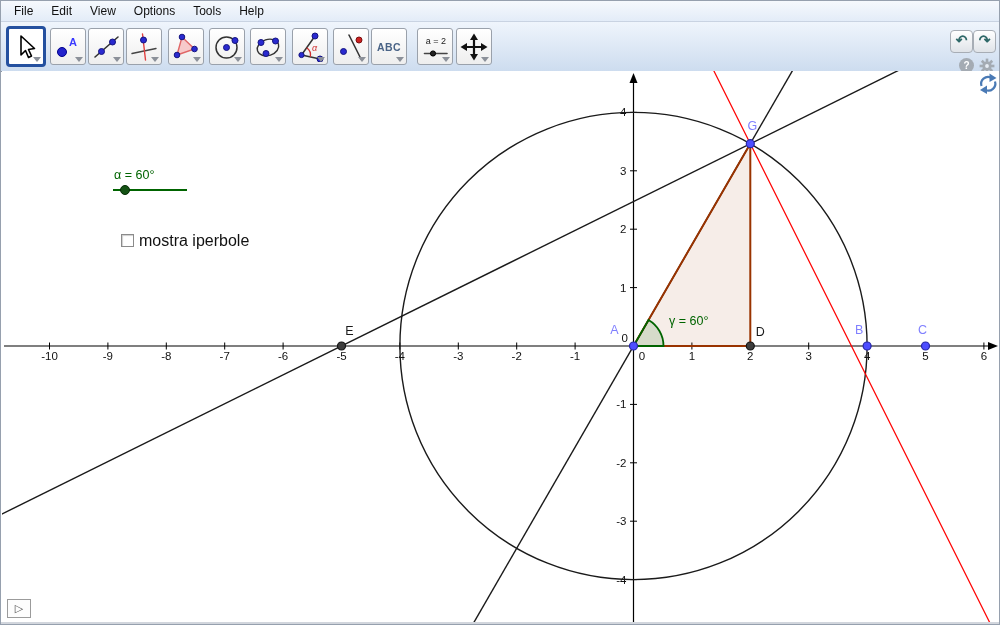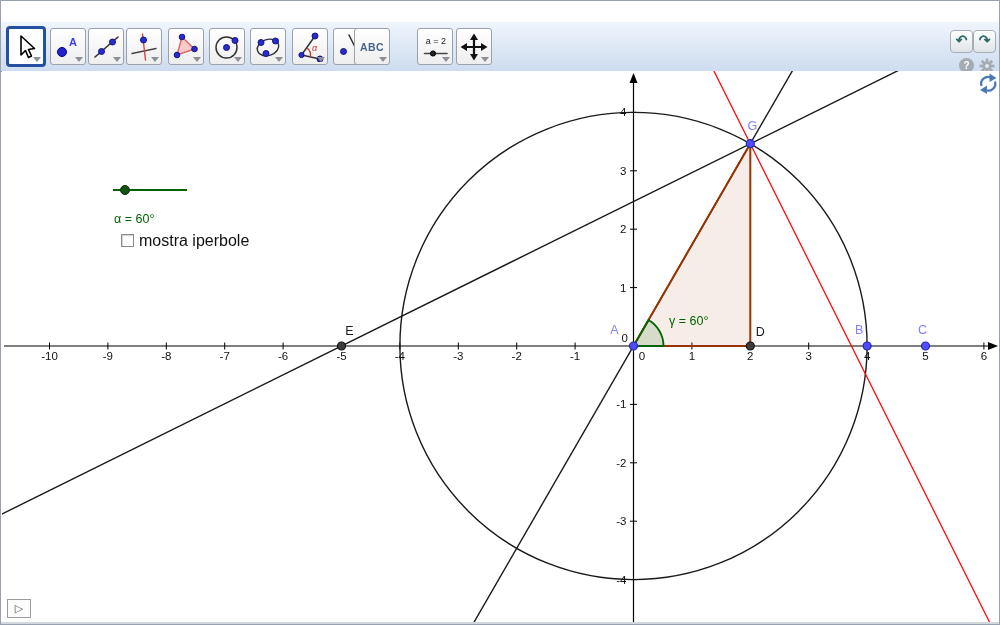--- a/index.html
+++ b/index.html
@@ -25,34 +25,42 @@
       border-top:5px solid #8b9099;}
   
   .tr-btn{position:absolute;width:21px;height:21px;border:1px solid #a7adb5;border-radius:4px;
           background:linear-gradient(#ffffff,#dfe3e8);text-align:center;line-height:19px;
           font-size:14px;font-weight:bold;color:#2e6868;}
   .round-icon{position:absolute;width:15px;height:15px;border-radius:50%;background:#a4abb3;
           color:#fff;font-size:10px;font-weight:bold;text-align:center;line-height:15px;}
   
   .canvas{position:absolute;top:70px;left:1px;width:997px;height:552px;background:#fff;overflow:hidden;}
   .bottomstrip{position:absolute;left:0;right:0;bottom:0;height:2px;background:#d2d6dd;}
-  .slider-label{position:absolute;left:112px;top:97px;font-size:12.5px;color:#006400;margin-top:44px;}
+  .slider-label{position:absolute;left:112px;top:97px;font-size:12.5px;color:#006400;}
   .slider-track{position:absolute;left:111px;top:118px;width:74px;height:2px;background:#006400;}
   .slider-knob{position:absolute;left:118px;top:114px;width:10px;height:10px;border-radius:50%;
                background:#145214;border:1px solid #042c04;box-sizing:border-box;}
   .chk-box{position:absolute;left:119px;top:163px;width:13px;height:13px;background:#fff;
            border:1px solid #8b8b8b;box-shadow:inset 1px 1px 1px #cfcfcf;box-sizing:border-box;}
   .chk-label{position:absolute;left:137px;top:161px;font-size:16px;color:#111;}
   .play-btn{position:absolute;left:5px;top:528px;width:22px;height:17px;border:1px solid #9b9b9b;
             background:#fdfdfd;color:#4a4a4a;font-size:11px;text-align:center;line-height:16px;}
 </style>
 </head>
 <body>
 
 <div class="window">
+  <div class="menubar">
+      <div class="menu-item">File</div>
+      <div class="menu-item">Edit</div>
+      <div class="menu-item">View</div>
+      <div class="menu-item">Options</div>
+      <div class="menu-item">Tools</div>
+      <div class="menu-item">Help</div>
+    </div>
   <div class="toolbar">
       <div class="tool-btn selected" title="Move" style="left: 5px;">
         <svg width="30" height="30">
           <polygon points="10,4 10,23 14.5,18.5 17.5,25.5 20.5,24 17.5,17.5 23.5,16.5" fill="#fff" stroke="#000" stroke-width="1.6" stroke-linejoin="round"></polygon>
         </svg>
         <span class="dd"></span>
       </div>
       <div class="tool-btn" title="New Point" style="left: 49px;">
         <svg width="30" height="30">
           <circle cx="9" cy="20" r="4.5" fill="#2323cc" stroke="#00008b" stroke-width="1"></circle>
@@ -115,21 +123,21 @@
         <span class="dd"></span>
       </div>
       <div class="tool-btn" title="Reflect about Line" style="left: 332px;">
         <svg width="30" height="30">
           <line x1="13" y1="3" x2="25" y2="27" stroke="#333" stroke-width="1.5" stroke-linecap="round"></line>
           <circle cx="7.5" cy="19.5" r="3" fill="#2a2ad0" stroke="#151580" stroke-width="1"></circle>
           <circle cx="23" cy="8" r="3" fill="#cc2020" stroke="#7a0f0f" stroke-width="1"></circle>
         </svg>
         <span class="dd"></span>
       </div>
-      <div class="tool-btn" title="Insert Text" style="left: 353px;">
+      <div class="tool-btn" title="Insert Text" style="left: 370px;">
         <svg width="30" height="30">
           <text x="15" y="19" text-anchor="middle" font-size="10.5" font-weight="600" fill="#4a6487" letter-spacing="0.5">ABC</text>
         </svg>
         <span class="dd"></span>
       </div>
       <div class="tool-btn" title="Slider" style="left: 416px; text-decoration: underline;">
         <svg width="30" height="30">
           <text x="16" y="11.5" text-anchor="middle" font-size="9" fill="#222">a = 2</text>
           <line x1="4.5" y1="21.5" x2="27" y2="21.5" stroke="#444" stroke-width="1.6" stroke-linecap="round"></line>
           <circle cx="13" cy="21.5" r="2.6" fill="#222" stroke="#000" stroke-width="1"></circle>

